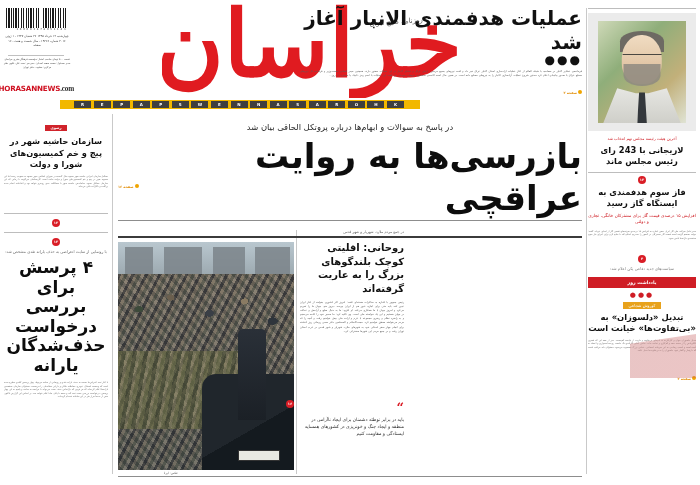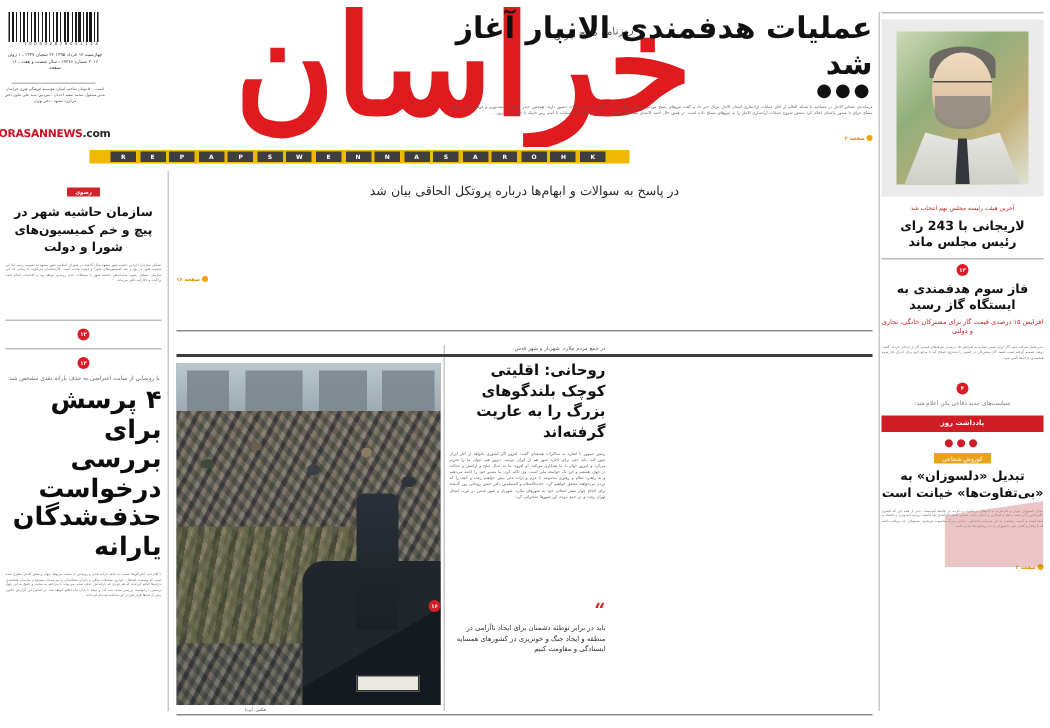--- a/index.html
+++ b/index.html
@@ -47,21 +47,21 @@
   .meta-rule { position:absolute; left:8px; top:55px; width:56px; height:1px; background:#c0c0c0; }
   .issue-meta2 {
     position:absolute; left:3px; top:58px; width:68px;
     font-size:2.5px; line-height:3.8px; color:#4a4a4a; direction:rtl; text-align:center;
   }
   .site-logo {
     position:absolute; left:2px; top:84px; width:72px; height:10px;
     font-size:7.2px; font-weight:bold; letter-spacing:-.2px;
     color:#cf1020; font-family:"DejaVu Sans",sans-serif; white-space:nowrap;
   }
-  .site-logo .dom { color:#2b2b2b; }
+  .site-logo .dom { color:#2b2b2b;font-family:Liberation Serif, serif; }
 
   .nameplate {
     position:absolute; right:238px; top:-6px; width:300px; height:104px;
     color:#e01b20; font-family:"DejaVu Serif",serif; font-weight:bold;
     font-size:92px; line-height:100px; text-align:left; direction:rtl;
     letter-spacing:-4px; white-space:nowrap; overflow:hidden;
   }
   .nameplate-sub {
     position:absolute; right:258px; top:18px; width:92px;
     font-size:7px; color:#5a5a5a; direction:rtl; text-align:center;
@@ -335,20 +335,21 @@
 
   <div class="toplead">
     <h1>عملیات هدفمندی الانبار آغاز شد</h1>
     <div class="dots3">●●●</div>
     <div class="deck body-micro">فرمانده‌ی عشایر الانبار در مصاحبه با شبکه العالم از آغاز عملیات آزادسازی استان الانبار عراق خبر داد و گفت نیروهای بسیج مردمی، ارتش عراق و عشایر الانبار در این عملیات حضور دارند. همچنین حیدر العبادی نخست‌وزیر و فرمانده کل نیروهای مسلح عراق با صدور بیانیه‌ای اعلام کرد دستور شروع عملیات آزادسازی الانبار را به نیروهای مسلح داده است. در همین حال احمد الاسدی سخنگوی نیروهای مردمی نیز گفت این عملیات با اسم رمز «لبیک یا حسین» از روز…</div>
     <div class="pageref"><span class="cr"></span><span>صفحه ۲</span></div>
   </div>
 
   <div class="mainblock">
     <div class="kicker">در پاسخ به سوالات و ابهام‌ها درباره پروتکل الحاقی بیان شد</div>
+    <div class="mainhead">بازرسی‌ها به روایت عراقچی</div>
     <div class="pageref mainref"><span class="cr"></span><span>صفحه ۱۶</span></div>
   </div>
 
   <div class="photo">
     <div class="sky"></div>
     <div class="bldg" style="left:4%;width:16%"></div>
     <div class="bldg" style="left:26%;width:22%"></div>
     <div class="bldg" style="left:54%;width:18%"></div>
     <div class="bldg" style="left:78%;width:20%"></div>
     <div class="crowd"></div>
@@ -375,21 +376,21 @@
     <div class="ctr"><span class="tag-orange">رضوی</span></div>
     <h3>سازمان حاشیه شهر در پیچ و خم کمیسیون‌های شورا و دولت</h3>
     <div class="body-nano" style="height:33px; margin-top:4px;">تشکیل سازمان اجرایی حاشیه شهر مشهد سال گذشته در شورای اسلامی شهر مشهد به تصویب رسید اما این مصوبه هنوز در پیچ و خم کمیسیون‌های شورا و دولت مانده است. کارشناسان می‌گویند تا زمانی که این سازمان تشکیل نشود، ساماندهی حاشیه شهر با مشکلات جدی روبه‌رو خواهد بود و اقدامات انجام شده پراکنده و ناکارآمد باقی می‌ماند.</div>
     <div class="rule sep"></div>
 
     <span class="num-badge">۱۳</span>
     <div class="rule sep"></div>
 
     <span class="num-badge">۱۳</span>
     <div class="smallkick">با رونمایی از سایت اعتراضی به حذف یارانه نقدی مشخص شد:</div>
-    <div class="bignum-head" style="margin-top:4px;text-align:right;">۴ پرسش برای بررسی درخواست حذف‌شدگان یارانه</div>
+    <div class="bignum-head" style="margin-top:4px;">۴ پرسش برای بررسی درخواست حذف‌شدگان یارانه</div>
     <div class="body-nano" style="height:46px; margin-top:6px;">با آغاز ثبت اعتراض‌ها نسبت به حذف یارانه نقدی و رونمایی از سایت مربوط، چهار پرسش کلیدی مطرح شده است که وضعیت اشتغال، خودرو، معاملات ملکی و دارایی متقاضیان را می‌سنجد. مسئولان سازمان هدفمندی یارانه‌ها اعلام کرده‌اند که هر فردی که یارانه‌اش حذف شده، می‌تواند با مراجعه به سایت و پاسخ به این چهار پرسش، درخواست بررسی مجدد ثبت کند و نتیجه تا پایان ماه اعلام خواهد شد. بر اساس این گزارش تاکنون بیش از صدها هزار نفر در این سامانه ثبت‌نام کرده‌اند.</div>
   </div>
 
   <div class="rightcol">
     <div class="rule"></div>
     <div class="portrait" style="margin-top:4px;">
       <div class="portrait-inner">
         <div class="hair"></div>
         <div class="head"></div>
         <div class="glasses"></div>

